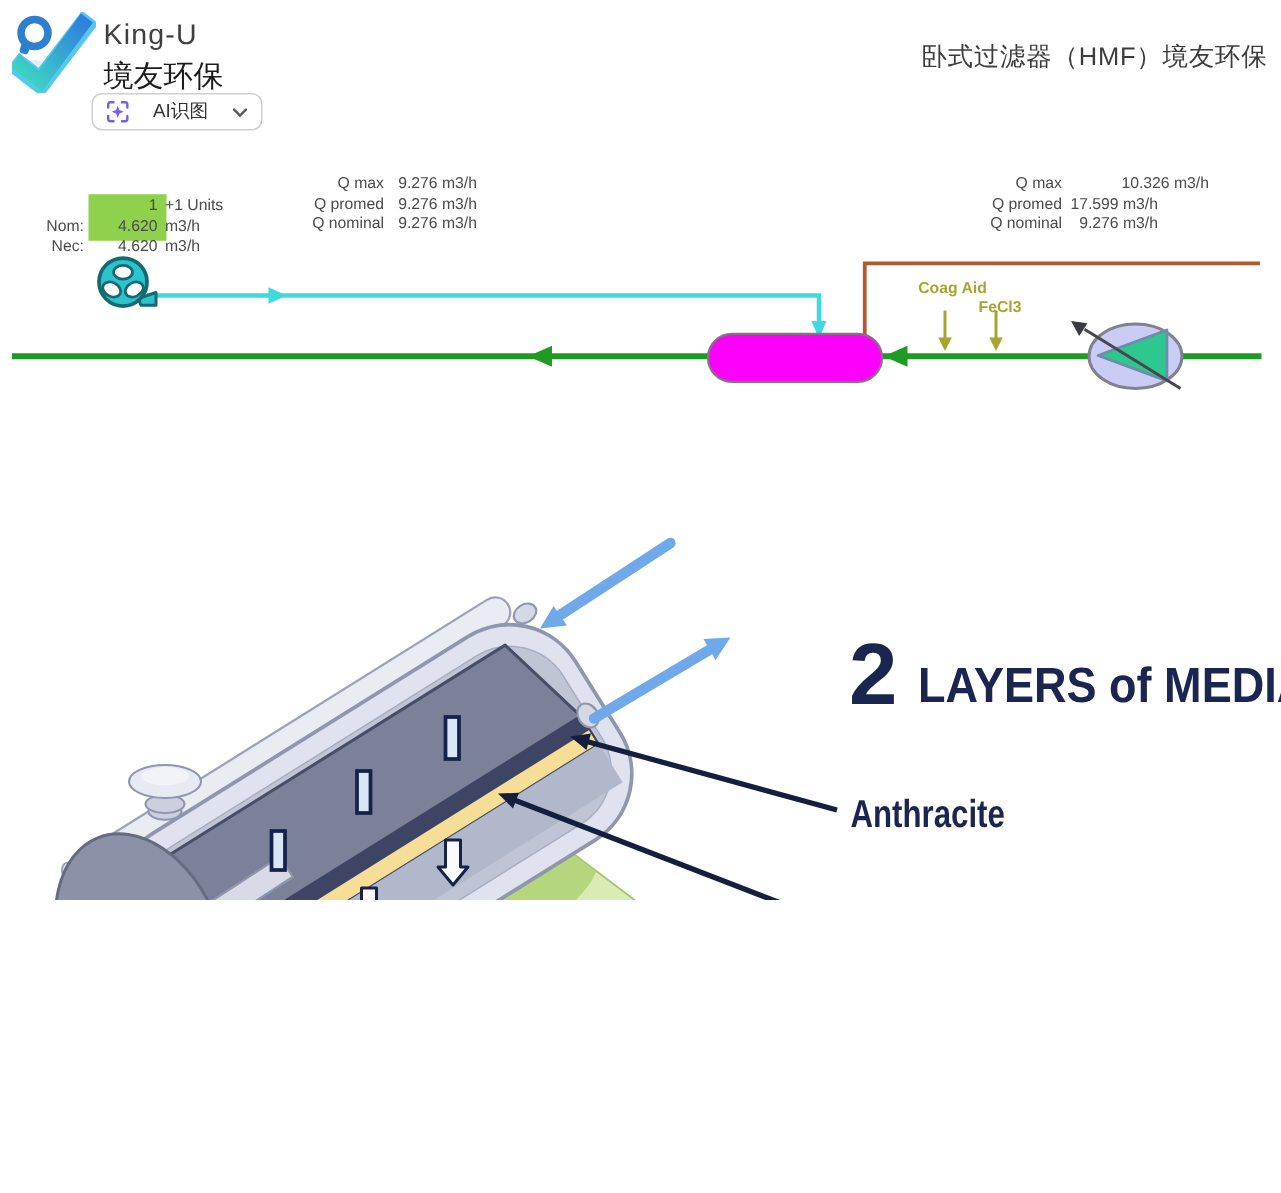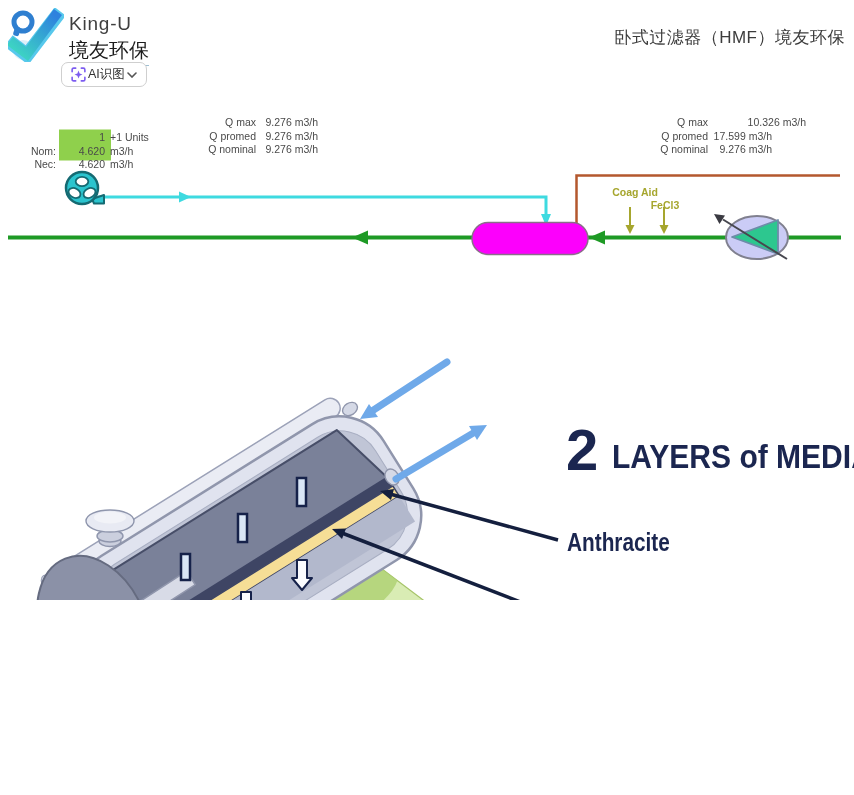--- a/index.html
+++ b/index.html
@@ -4,21 +4,21 @@
 <style>
   html,body{margin:0;padding:0;background:#fff;}
   .page{position:relative;width:854px;height:600px;background:#fff;overflow:hidden;
         font-family:"Liberation Sans",sans-serif;}
   .abs{position:absolute;}
   .ftext{font:10.5px "Liberation Sans",sans-serif;color:#4a4a4a;white-space:nowrap;line-height:11px;}
   .r{text-align:right;}
   .brand-name{font-size:19px;color:#3f3f3f;letter-spacing:.8px;}
   .brand-link{font-size:20px;color:#1c1c1c;text-decoration:none;
               border-bottom:1.6px solid #9fbfd2;padding-bottom:1px;cursor:pointer;}
-  .ai-btn{display:flex;align-items:center;gap:2px;height:25px;padding:0 9px;
+  .ai-btn{display:flex;align-items:center;gap:16px;height:25px;padding:0 9px;
           border:1px solid #cfcfcf;border-radius:7px;background:#fff;cursor:pointer;
           font:12.5px "Liberation Sans",sans-serif;color:#333;}
   .doc-title{font-size:17px;color:#3c3c3c;letter-spacing:.5px;white-space:nowrap;}
   .coag{font-weight:bold;color:#a6a62e;text-align:center;}
   .navy{color:#1b2650;font-weight:bold;white-space:nowrap;}
   .headline-num{font-size:58px;line-height:52px;}
   .headline-txt{font-size:33px;transform:scaleX(.91);transform-origin:left;}
   .layer-label{font-size:26px;transform:scaleX(.8);transform-origin:left;}
   svg{display:block;}
 </style>
@@ -223,20 +223,20 @@
   <div>
     <div class="abs ftext r" style="left:636px;top:117px;width:72px;">Q max</div>
     <div class="abs ftext r" style="left:738px;top:117px;width:68px;text-align:right;">10.326 m3/h</div>
     <div class="abs ftext r" style="left:636px;top:130.5px;width:72px;">Q promed</div>
     <div class="abs ftext r" style="left:704px;top:130.5px;width:68px;">17.599 m3/h</div>
     <div class="abs ftext r" style="left:636px;top:144px;width:72px;">Q nominal</div>
     <div class="abs ftext r" style="left:704px;top:144px;width:68px;">9.276 m3/h</div>
   </div>
 
   <div class="abs ftext coag" style="left:598px;top:186.5px;width:74px;">Coag Aid</div>
-  <div class="abs ftext coag" style="left:628px;top:200px;width:74px;">FeCl3</div>
+  <div class="abs ftext coag" style="left:607px;top:200px;width:74px;text-align:right;">FeCl3</div>
 
   <div class="abs navy headline-num" style="left:566px;top:424px;">2</div>
   <div class="abs navy headline-txt" style="left:612px;top:438px;">LAYERS of MEDIA</div>
   <div class="abs navy layer-label" style="left:567px;top:527px;">Anthracite</div>
   <div class="abs navy layer-label" style="left:567px;top:600px;">Sand</div>
 
 </div>
 
 </body></html>

